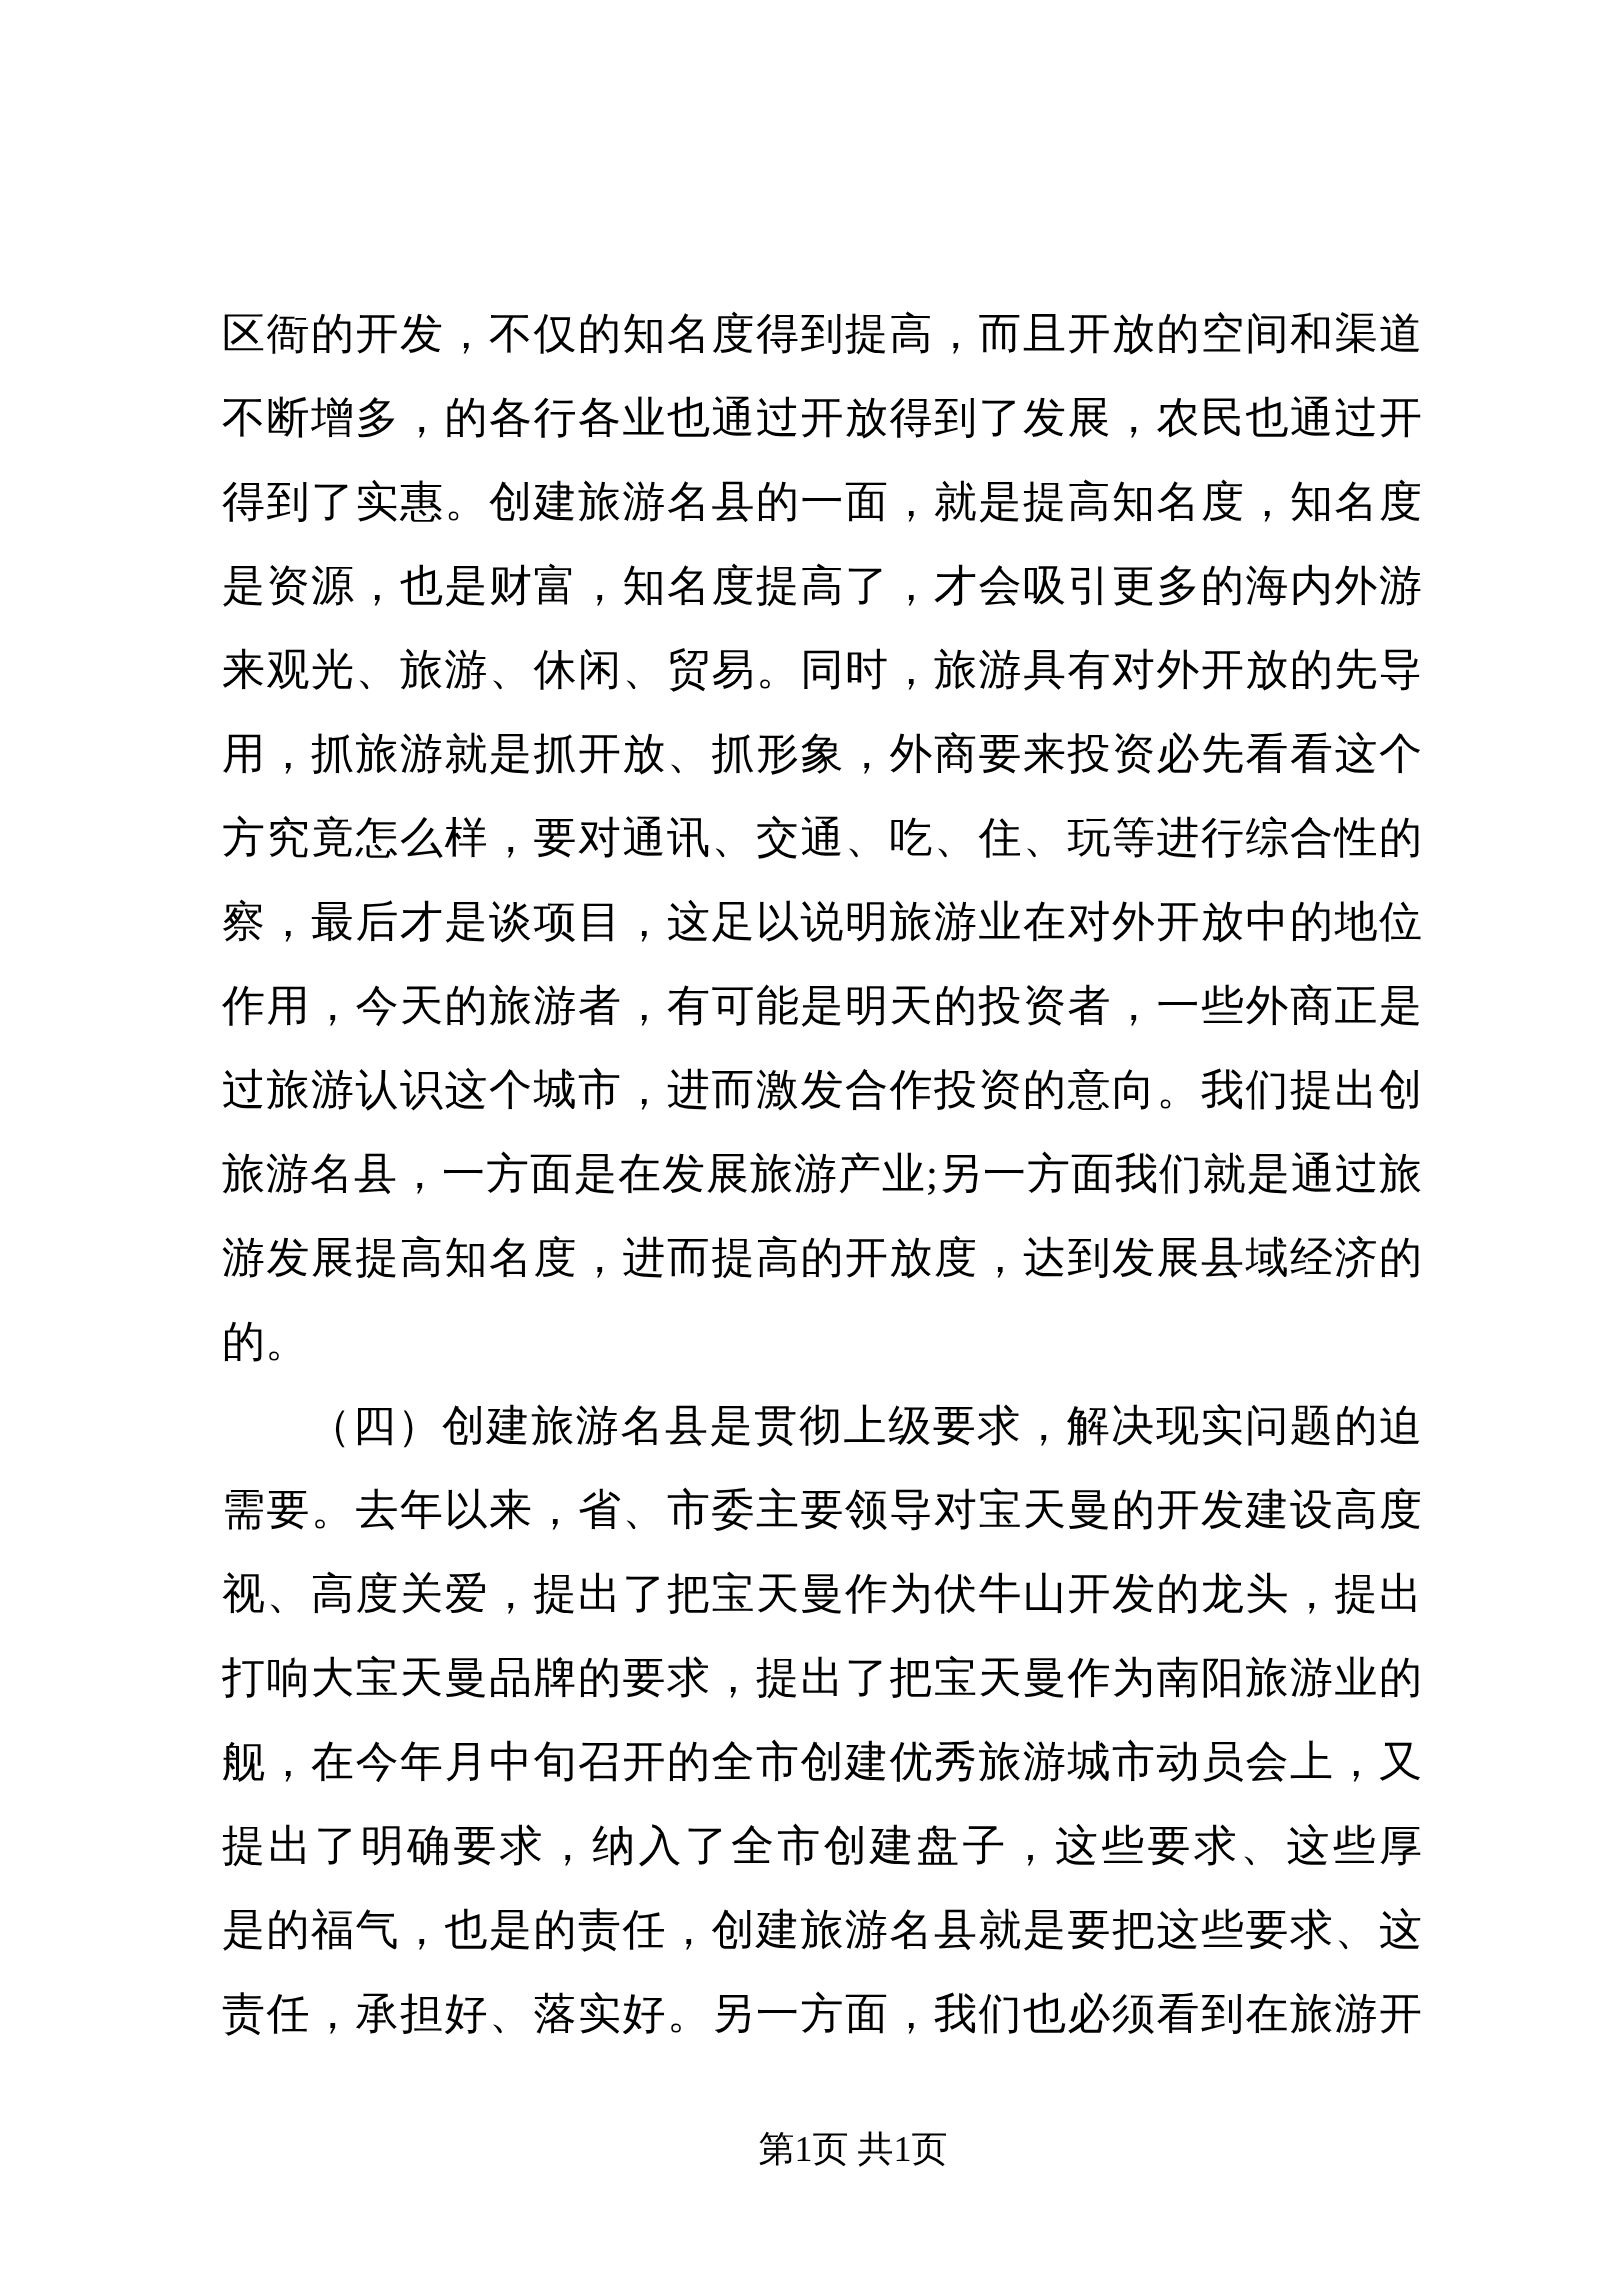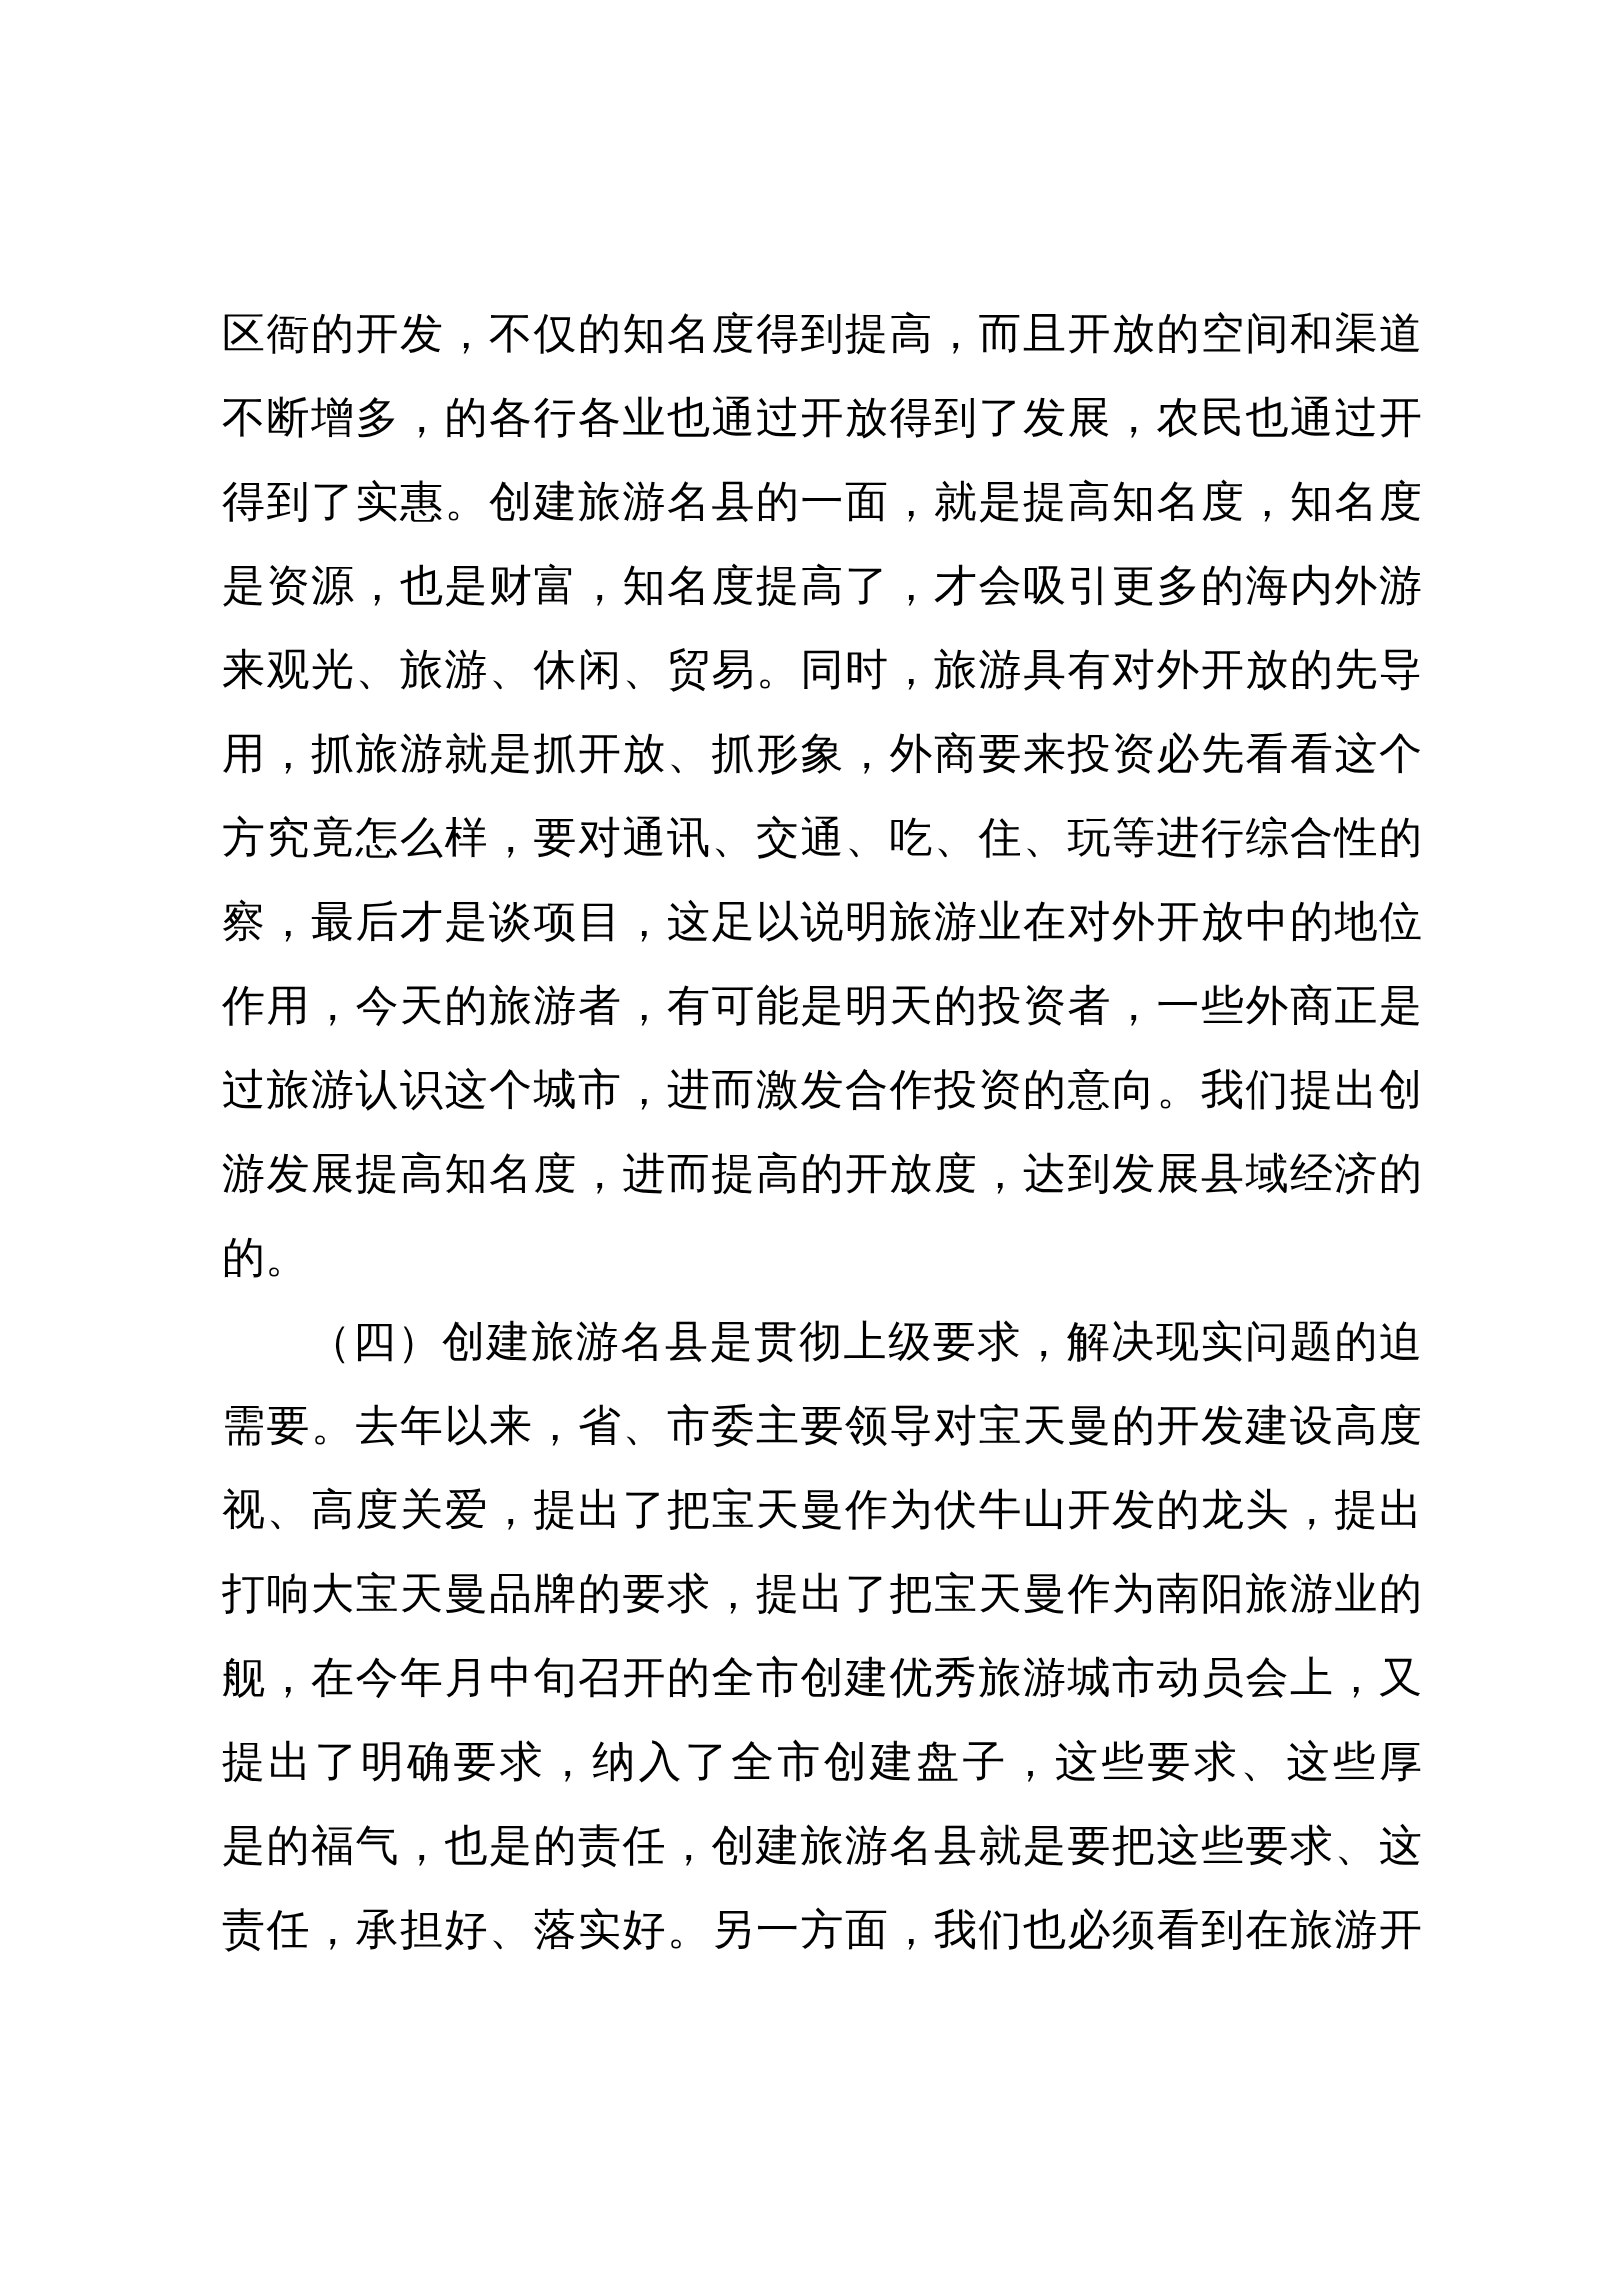--- a/index.html
+++ b/index.html
@@ -69,28 +69,32 @@
         <div class="line">区衙的开发，不仅的知名度得到提高，而且开放的空间和渠道也</div>
         <div class="line">不断增多，的各行各业也通过开放得到了发展，农民也通过开放</div>
         <div class="line">得到了实惠。创建旅游名县的一面，就是提高知名度，知名度既</div>
         <div class="line">是资源，也是财富，知名度提高了，才会吸引更多的海内外游客</div>
         <div class="line">来观光、旅游、休闲、贸易。同时，旅游具有对外开放的先导作</div>
         <div class="line">用，抓旅游就是抓开放、抓形象，外商要来投资必先看看这个地</div>
         <div class="line">方究竟怎么样，要对通讯、交通、吃、住、玩等进行综合性的考</div>
         <div class="line">察，最后才是谈项目，这足以说明旅游业在对外开放中的地位和</div>
         <div class="line">作用，今天的旅游者，有可能是明天的投资者，一些外商正是通</div>
         <div class="line">过旅游认识这个城市，进而激发合作投资的意向。我们提出创建</div>
+        <div class="line">旅游名县，一方面是在发展旅游产业;另一方面我们就是通过旅</div>
         <div class="line">游发展提高知名度，进而提高的开放度，达到发展县域经济的目</div>
         <div class="line last">的。</div>
       </div>
       <div class="paragraph">
         <div class="line indent">（四）创建旅游名县是贯彻上级要求，解决现实问题的迫切</div>
         <div class="line">需要。去年以来，省、市委主要领导对宝天曼的开发建设高度重</div>
         <div class="line">视、高度关爱，提出了把宝天曼作为伏牛山开发的龙头，提出了</div>
         <div class="line">打响大宝天曼品牌的要求，提出了把宝天曼作为南阳旅游业的旗</div>
         <div class="line">舰，在今年月中旬召开的全市创建优秀旅游城市动员会上，又对</div>
         <div class="line">提出了明确要求，纳入了全市创建盘子，这些要求、这些厚爱，</div>
         <div class="line">是的福气，也是的责任，创建旅游名县就是要把这些要求、这些</div>
         <div class="line last">责任，承担好、落实好。另一方面，我们也必须看到在旅游开发</div>
       </div>
     </div>
+  <div class="footer">
+    <span>第1页 共1页</span>
+  </div>
 </div>
 
 
 </body></html>

